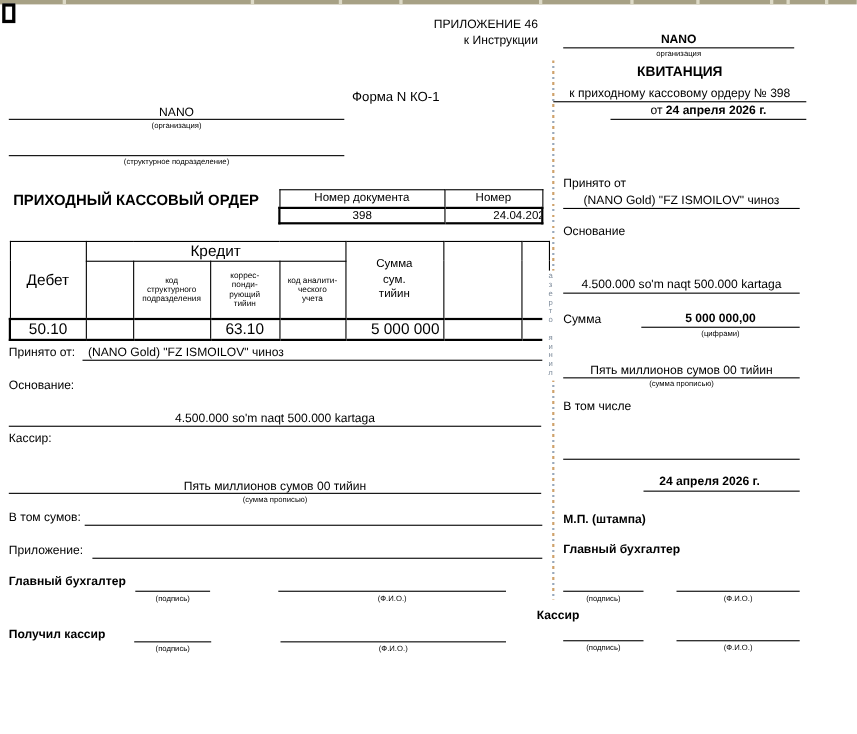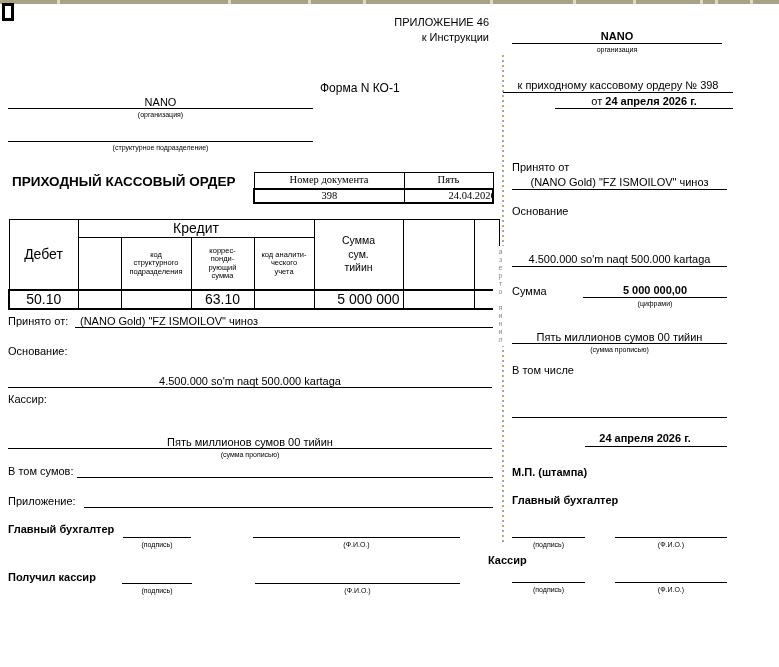--- a/index.html
+++ b/index.html
@@ -22,21 +22,21 @@
 
   
   #marker { left:2px; top:3px; width:6px; height:12px; border:3px solid #000; background:#fff; }
 
   
   table { border-collapse:collapse; table-layout:fixed; }
   td { border:1px solid #000; padding:0 2px; vertical-align:middle; text-align:center; overflow:hidden; }
   tr.data td { border-top-width:2px; border-bottom-width:2px; font-size:10.5px; }
   tr.data td:first-child { border-left-width:2px; }
   tr.data td:last-child { border-right-width:2px;padding-left:44px; }
-  #doc-table td { font-size:10.5px;font-family:Liberation Serif, serif; }
+  #doc-table td { font-size:10.5px; }
   #acct-table td { font-size:14px; }
   #acct-table tr.sh td { font-size:7.5px; line-height:1.12; }
   #acct-table .sum-h { font-size:10.5px; line-height:1.3; }
   .num { text-align:right; padding-right:3px; }
 
   
   #cutline {
     left:502px; top:55px; width:2px; height:490px;
     background:repeating-linear-gradient(180deg,
       #cfa26b 0 2px, #ffffff 2px 5px, #97a8bc 5px 7px, #ffffff 7px 10px);
@@ -82,21 +82,21 @@
   <div class="abs b" style="left:12px; top:174px; font-size:13.5px;">ПРИХОДНЫЙ КАССОВЫЙ ОРДЕР</div>
 
   <table id="doc-table" class="abs" style="left:253px; top:172px; width:239px;">
     <colgroup>
         <col style="width:150px">
         <col style="width:89px">
       </colgroup>
     <tbody>
         <tr style="height:16px">
       <td>Номер документа</td>
-      <td>Пять</td>
+      <td>Номер</td>
     </tr>
     <tr class="data" style="height:13px">
       <td>398</td>
       <td>24.04.2026</td>
     </tr>
   </tbody>
     </table>
 
   <table id="acct-table" class="abs" style="left:8px; top:219px; width:490px;">
     <colgroup>
@@ -120,21 +120,21 @@
       <td rowspan="2"></td>
     </tr>
     <tr class="sh" style="height:53px">
       <td></td>
       <td class="pre">код
 структурного
 подразделения</td>
       <td class="pre">коррес-
 понди-
 рующий
-сумма</td>
+тийин</td>
       <td class="pre">код аналити-
 ческого
 учета</td>
     </tr>
     <tr class="data" style="height:15px">
       <td>50.10</td>
       <td></td>
       <td></td>
       <td>63.10</td>
       <td></td>
@@ -176,20 +176,21 @@
   <div class="abs ctr cap" style="left:122px; top:587px; width:70px;">(подпись)</div>
   <div class="abs ctr cap" style="left:255px; top:587px; width:205px;">(Ф.И.О.)</div>
 
   <div id="cutline" class="abs"></div>
   <div id="cutline-text" class="abs">азерто яинил</div>
 
   <div class="abs ctr b" style="left:512px; top:30px; width:210px;">NANO</div>
   <div class="abs ln" style="left:512px; top:43px; width:210px;"></div>
   <div class="abs ctr cap" style="left:512px; top:46px; width:210px;">организация</div>
 
+  <div class="abs ctr b" style="left:503px; top:58px; width:230px; font-size:12.5px;">КВИТАНЦИЯ</div>
   <div class="abs ctr" style="left:503px; top:79px; width:230px;">к приходному кассовому ордеру № 398</div>
   <div class="abs ln" style="left:503px; top:92px; width:230px;"></div>
 
   <div class="abs ctr" style="left:555px; top:95px; width:178px;">
     <span>от</span>
     <span class="b">24 апреля 2026 г.</span>
   </div>
   <div class="abs ln" style="left:555px; top:108px; width:178px;"></div>
 
   <div class="abs" style="left:512px; top:127px;margin-top:34px;">Принято от</div>

